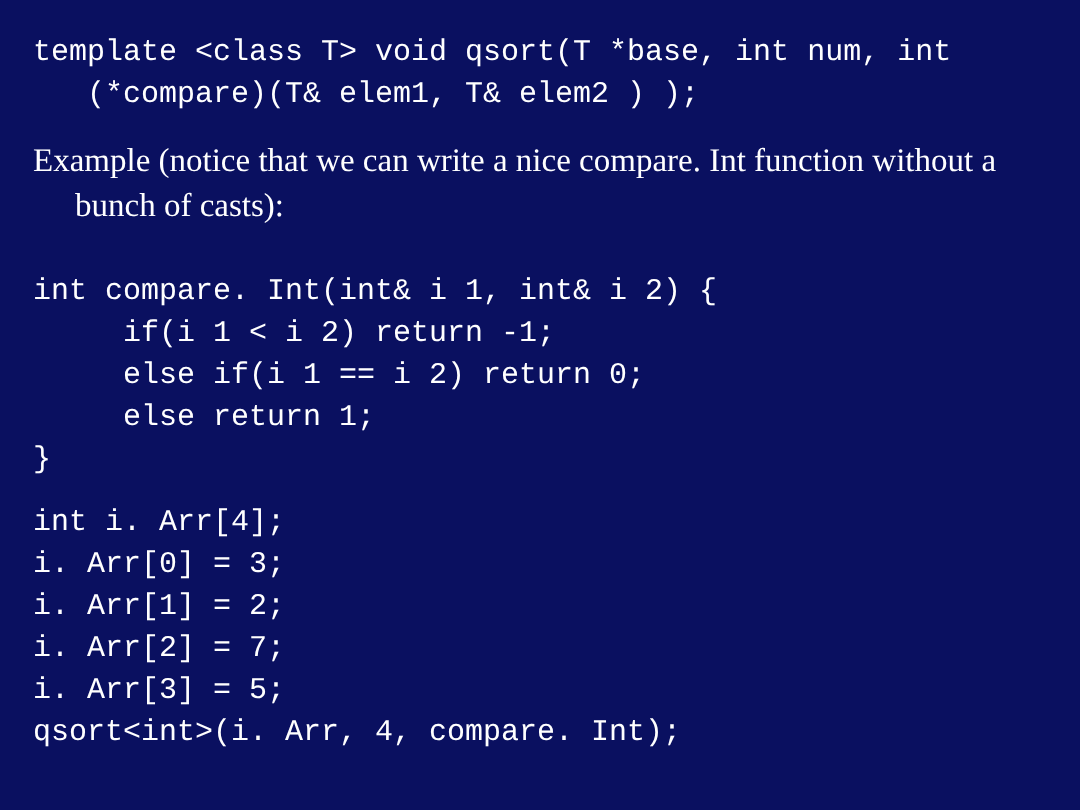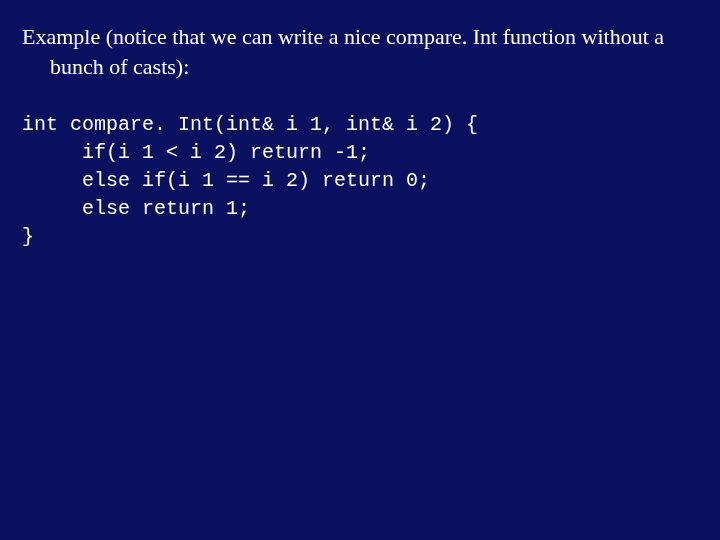--- a/index.html
+++ b/index.html
@@ -33,19 +33,27 @@
   }
   .indent {
     padding-left: 28px;
     text-indent: -28px;
   }
 </style>
 </head>
 <body>
 
 <div class="slide">
+  <pre class="code">template &lt;class T&gt; void qsort(T *base, int num, int
+   (*compare)(T&amp; elem1, T&amp; elem2 ) );</pre>
   <p class="prose indent">Example (notice that we can write a nice compare. Int function without a bunch of casts):</p>
   <pre class="code">int compare. Int(int&amp; i 1, int&amp; i 2) {
      if(i 1 &lt; i 2) return -1;
      else if(i 1 == i 2) return 0;
      else return 1;
 }</pre>
+  <pre class="code">int i. Arr[4];
+i. Arr[0] = 3;
+i. Arr[1] = 2;
+i. Arr[2] = 7;
+i. Arr[3] = 5;
+qsort&lt;int&gt;(i. Arr, 4, compare. Int);</pre>
 </div>
 
 </body></html>

